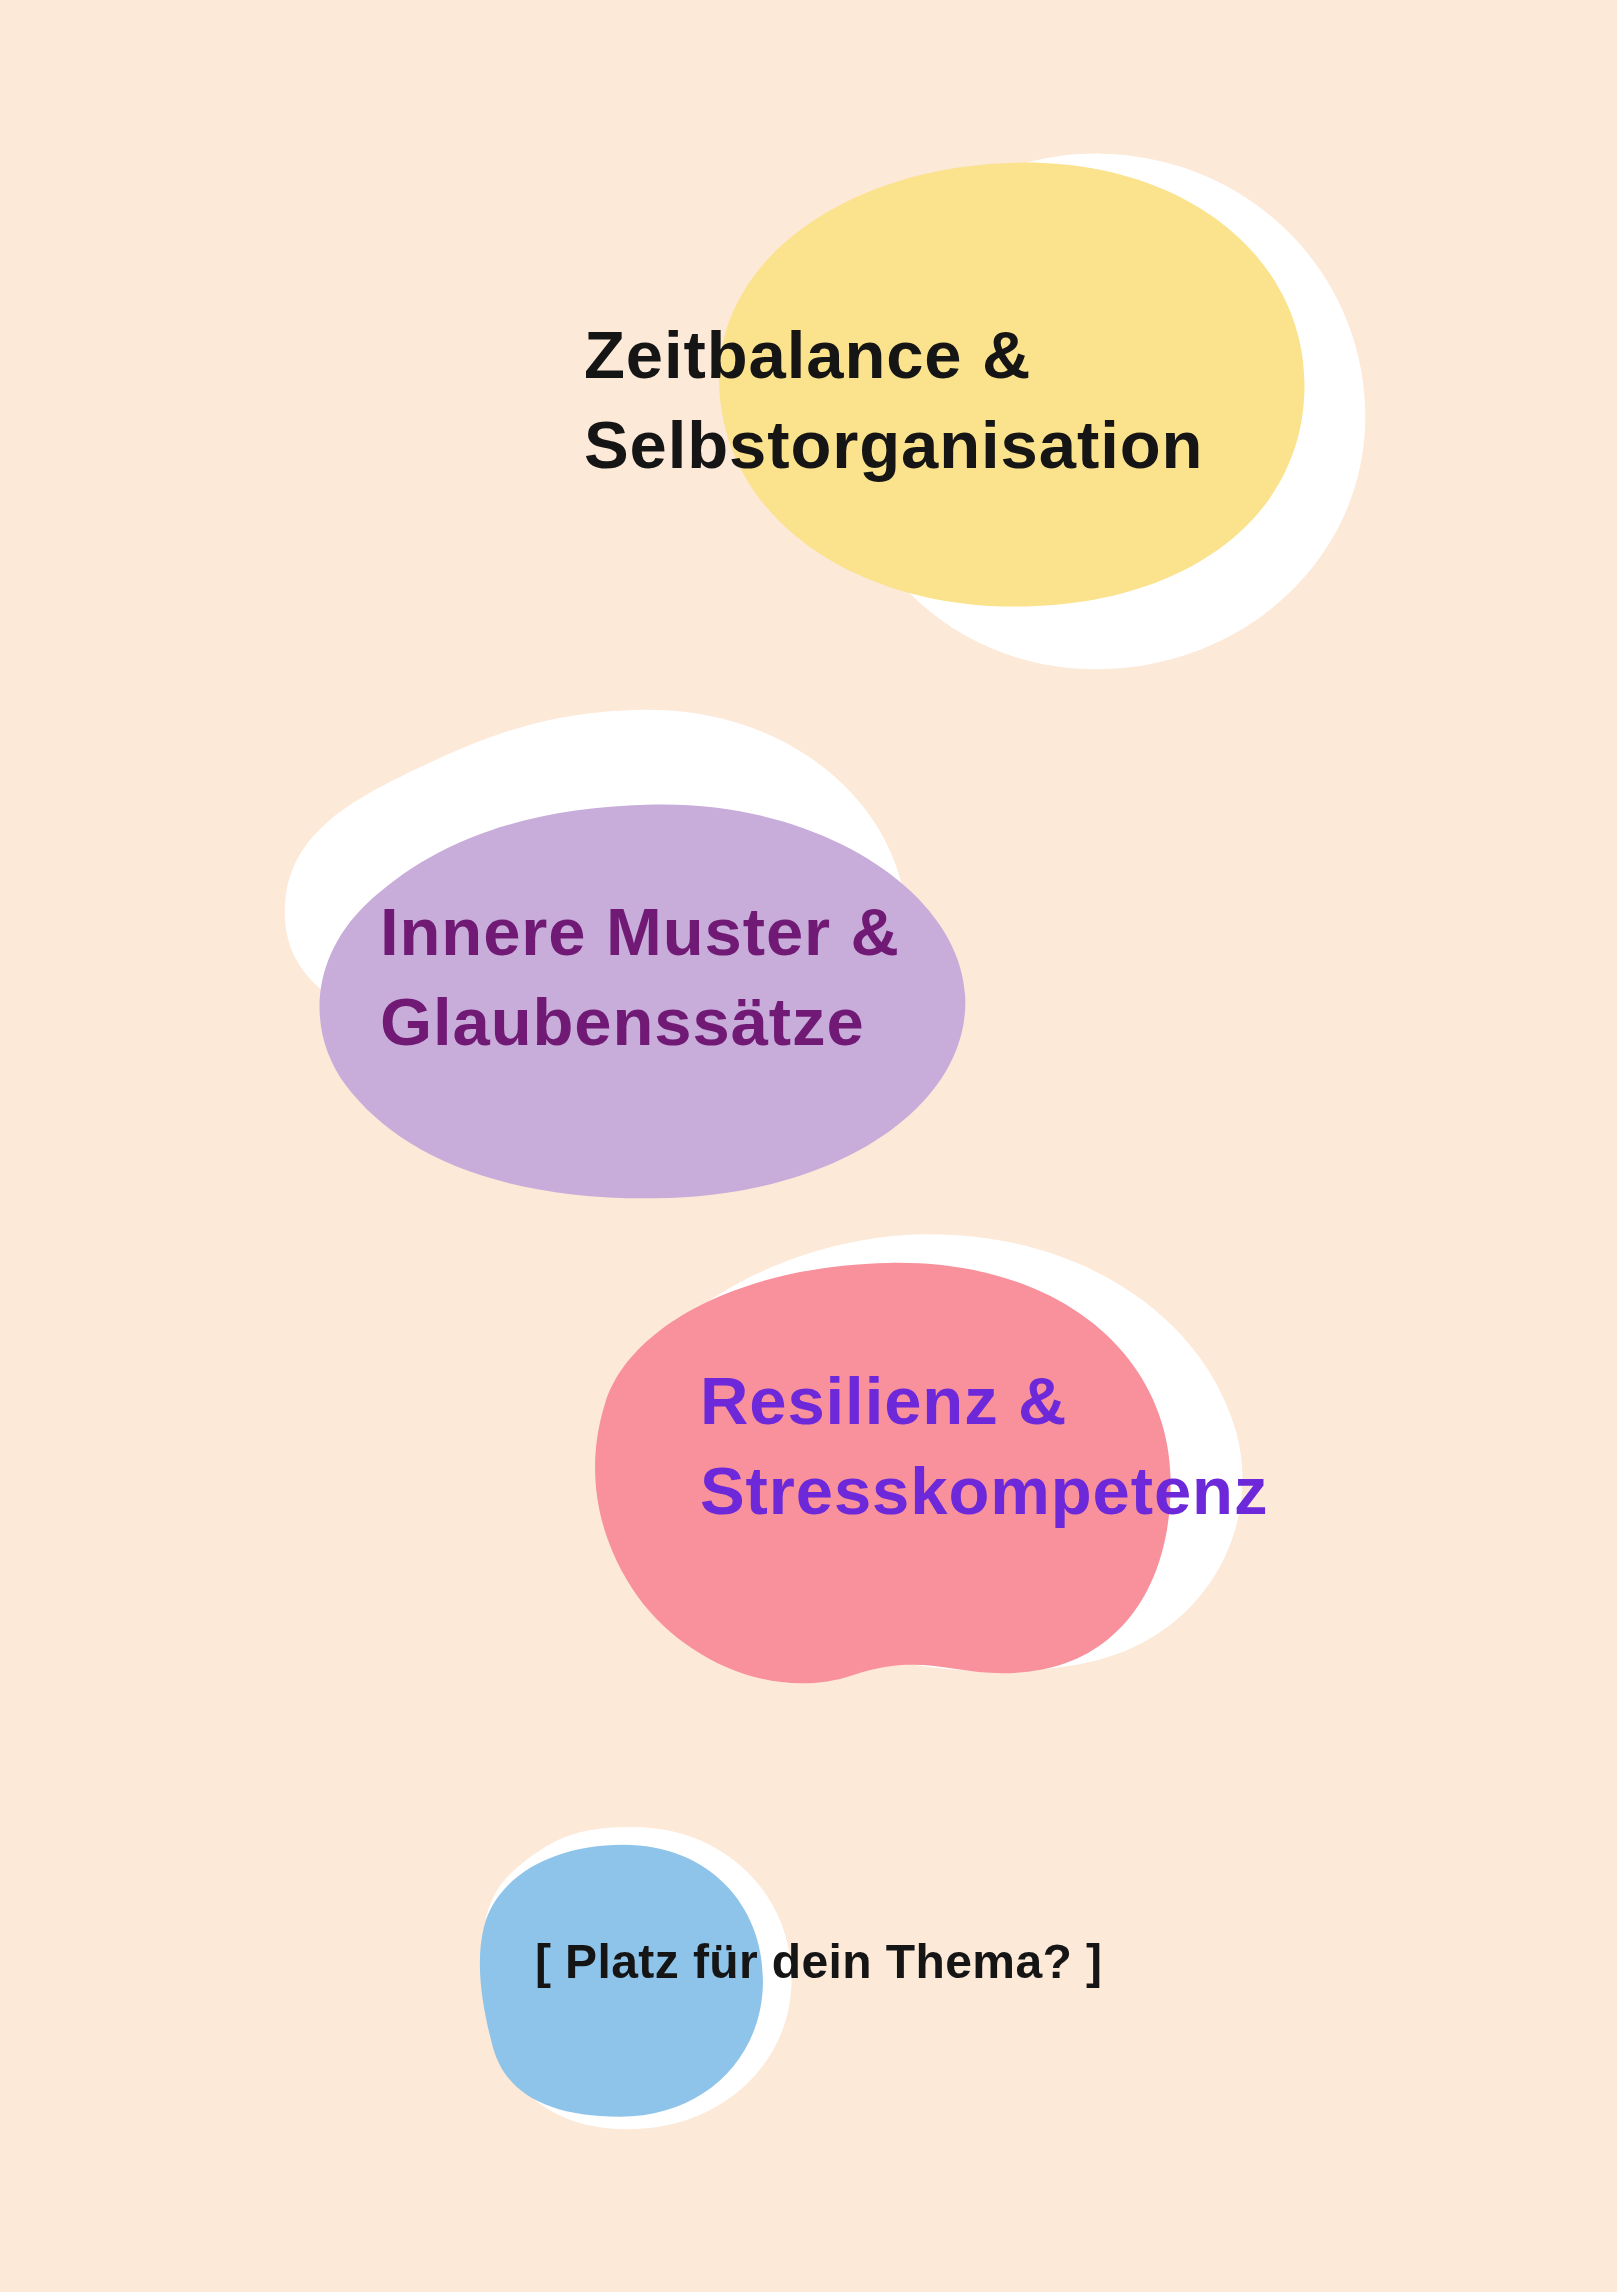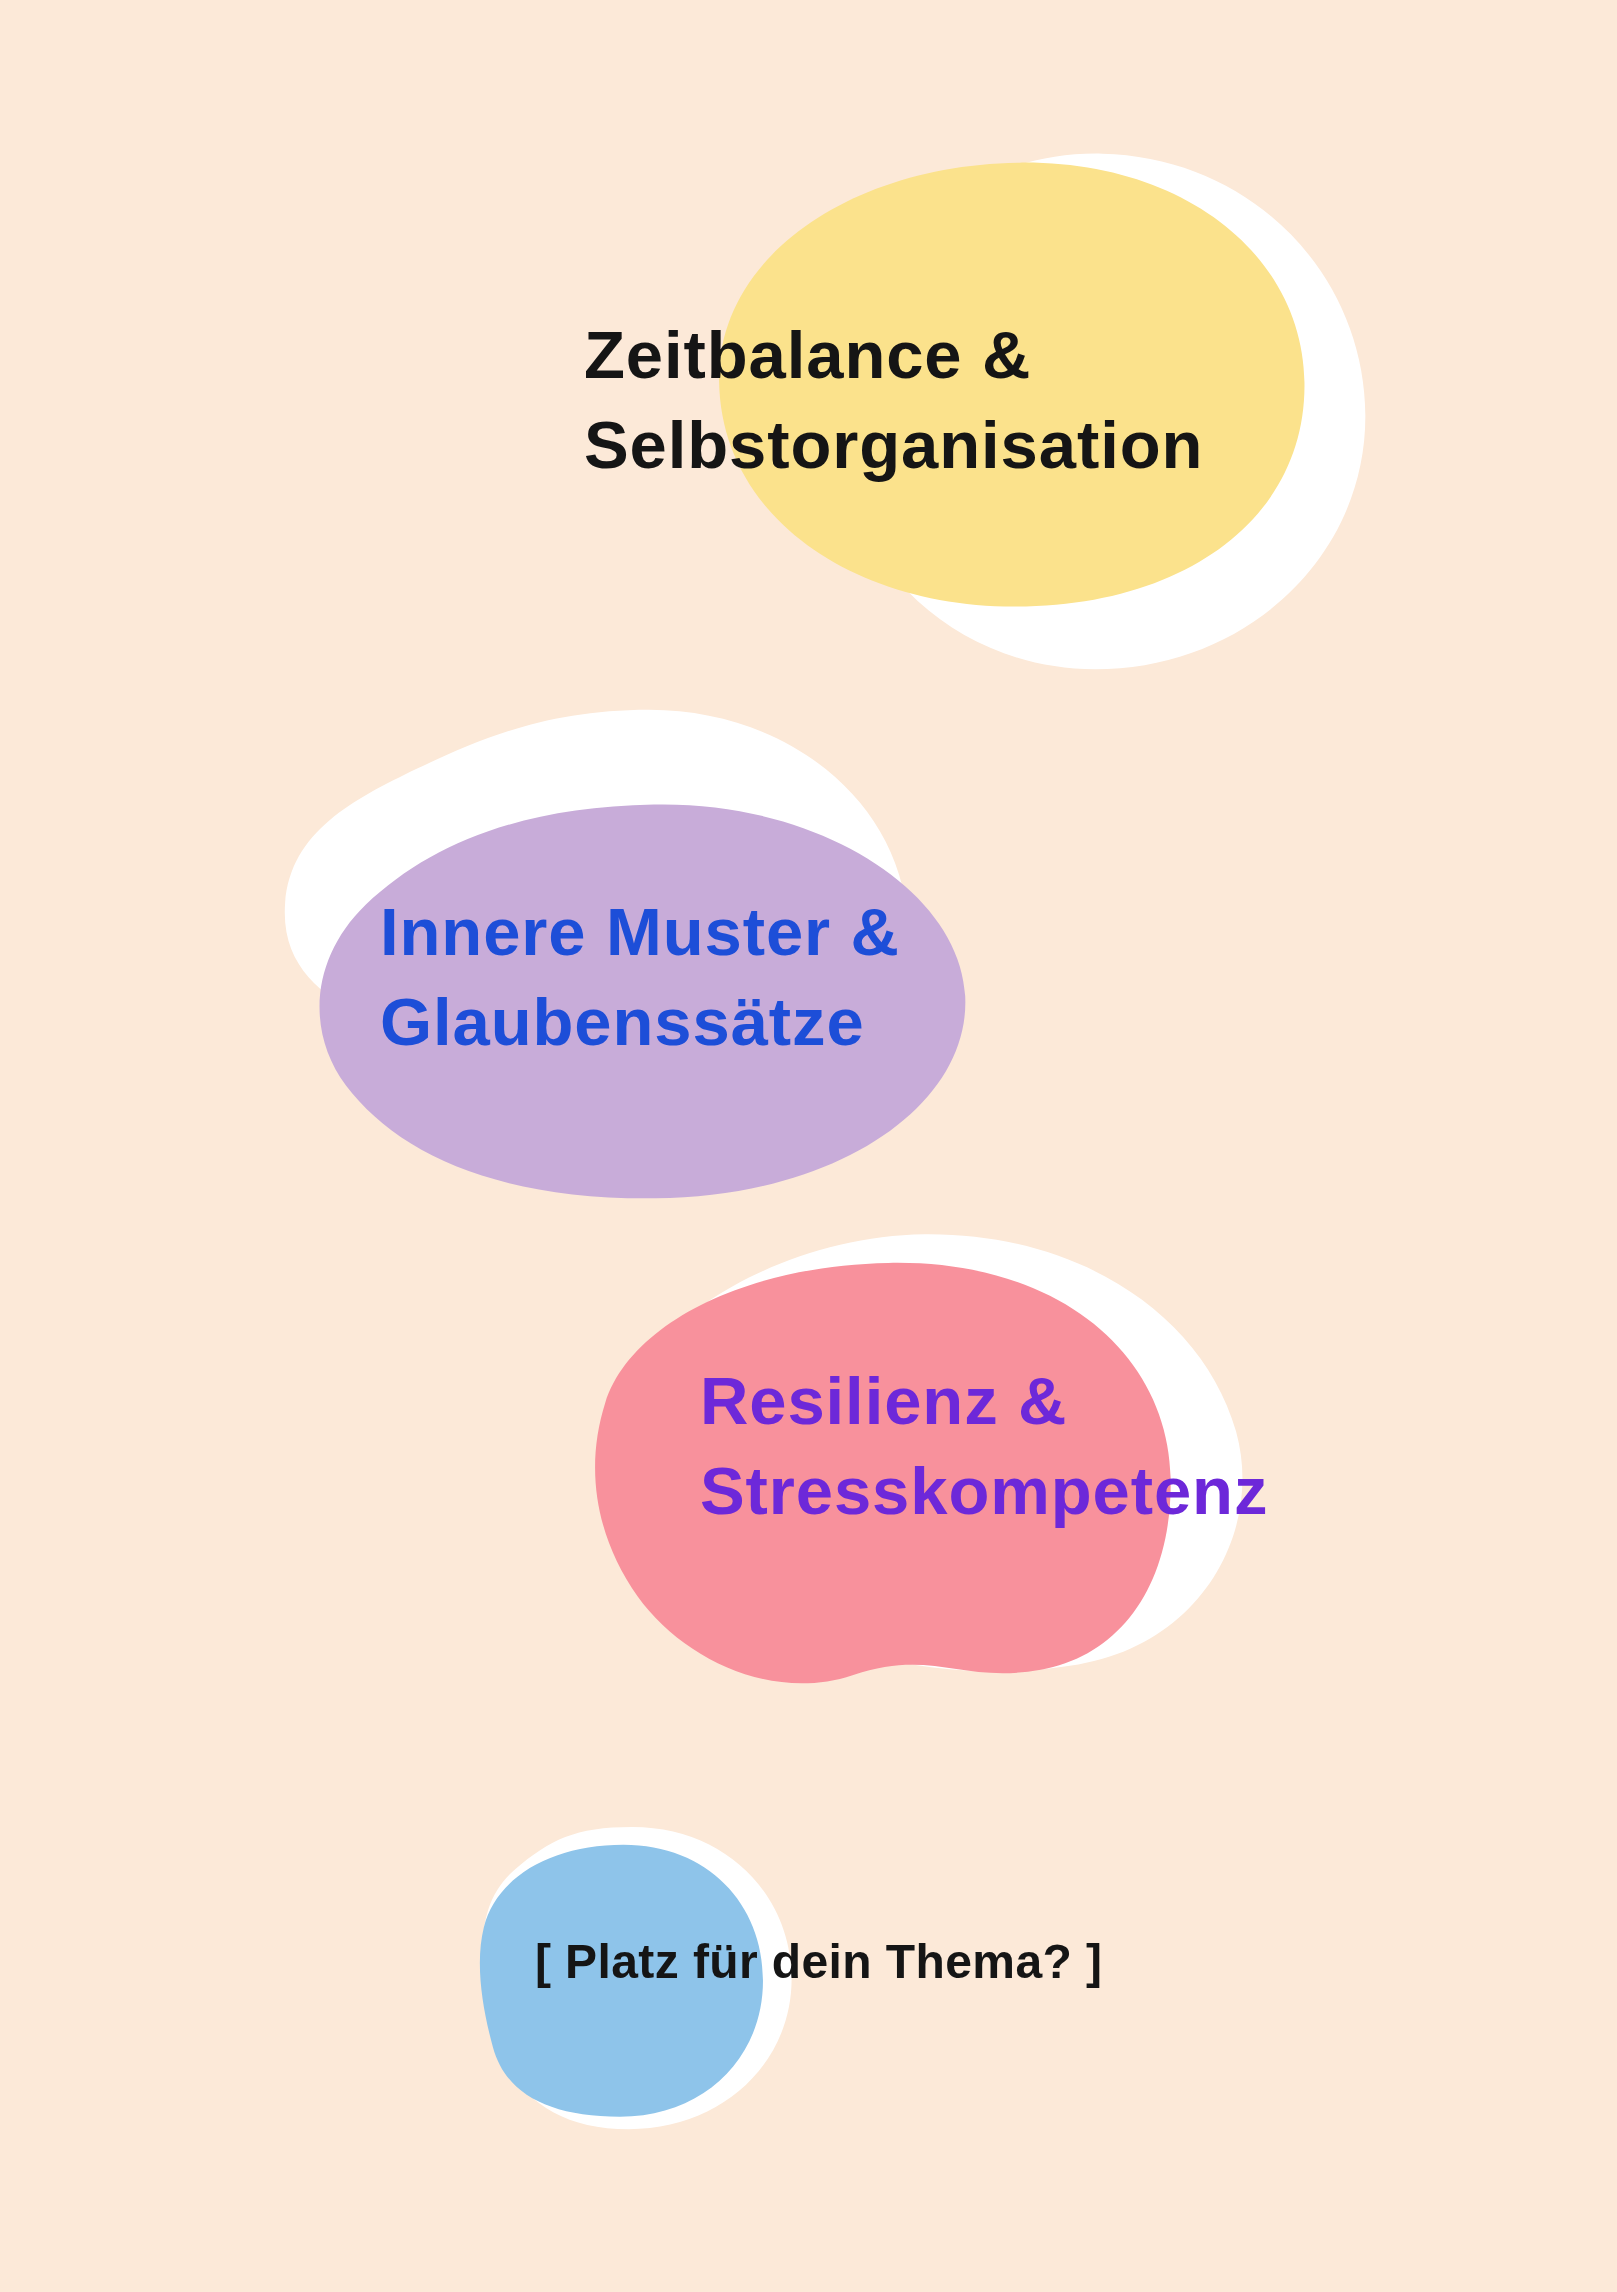--- a/index.html
+++ b/index.html
@@ -49,21 +49,21 @@
     <path d="M 440 22 C 608 26 733 158 734 314 C 735 472 600 598 432 598 C 268 598 138 466 141 306 C 144 152 274 18 440 22 Z" fill="#ffffff"></path>
     <path d="M 348 32 C 532 30 664 136 666 278 C 668 426 536 528 342 528 C 162 528 14 428 12 276 C 10 136 162 34 348 32 Z" fill="#fbe28c"></path>
   </svg>
   <div class="topic-label" style="left: 584px; top: 310px; color: rgb(21, 21, 21);">Zeitbalance &amp;
 Selbstorganisation</div>
 
   <svg class="blob-svg" style="left:260px; top:699px;" width="716" height="519" viewBox="0 0 800 580">
     <path d="M 435 12 C 585 12 715 110 724 250 C 732 380 650 505 480 532 C 350 552 268 505 205 458 C 168 430 185 402 138 372 C 85 338 22 310 28 228 C 34 148 105 112 175 78 C 245 45 320 12 435 12 Z" fill="#ffffff"></path>
     <path d="M 440 118 C 625 114 782 215 788 332 C 794 452 648 556 442 558 C 262 560 152 506 96 432 C 50 370 58 288 118 230 C 190 162 290 121 440 118 Z" fill="#c8acd9"></path>
   </svg>
-  <div class="topic-label" style="left: 380px; top: 887px; color: #1d4ed8;">Innere Muster &amp;
+  <div class="topic-label" style="left: 380px; top: 887px; color: #701a75;">Innere Muster &amp;
 Glaubenssätze</div>
 
   <svg class="blob-svg" style="left:573px; top:1227px;" width="681" height="502" viewBox="0 0 760 560">
     <path d="M 392 8 C 562 6 702 96 740 228 C 770 336 704 464 564 488 C 434 510 300 482 220 432 C 122 370 62 302 56 222 C 50 122 222 10 392 8 Z" fill="#ffffff"></path>
     <path d="M 352 40 C 542 36 664 142 667 280 C 669 398 612 478 522 494 C 434 510 402 470 312 500 C 222 530 122 482 72 412 C 27 348 12 272 36 196 C 64 108 192 43 352 40 Z" fill="#f8919c"></path>
   </svg>
   <div class="topic-label" style="left: 700px; top: 1356px; color: #6d28d9;">Resilienz &amp;
 Stresskompetenz</div>
 
   <svg class="blob-svg" style="left:457px; top:1818px;" width="349" height="322" viewBox="0 0 390 360">

